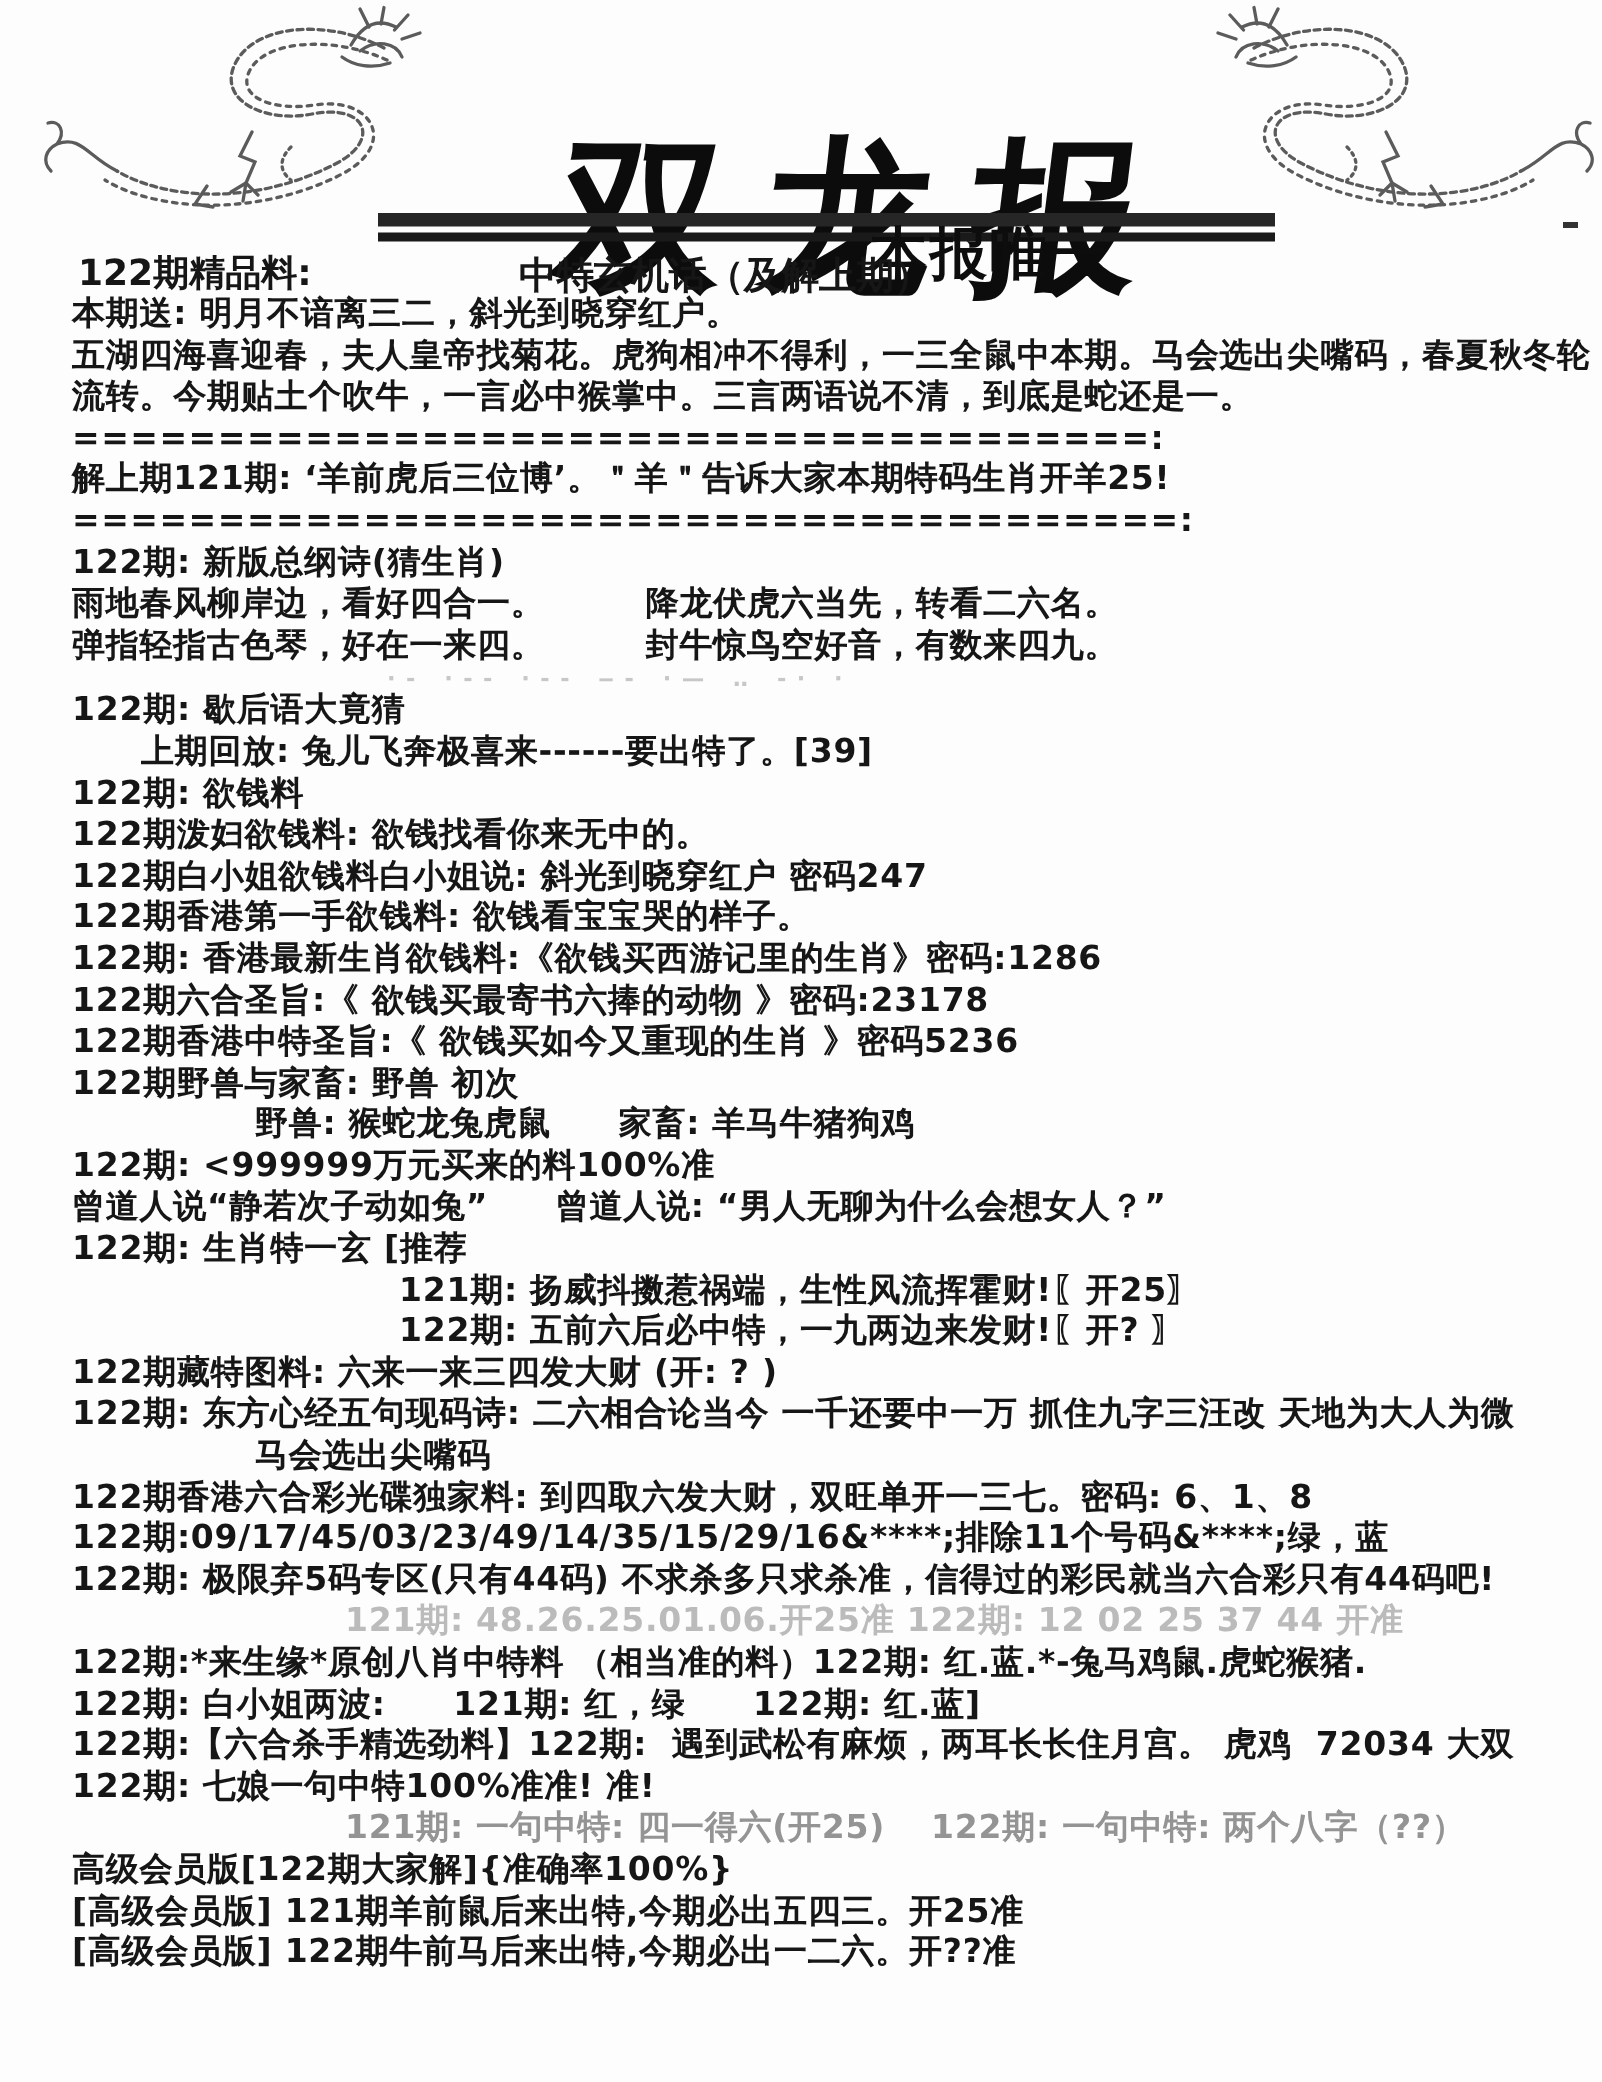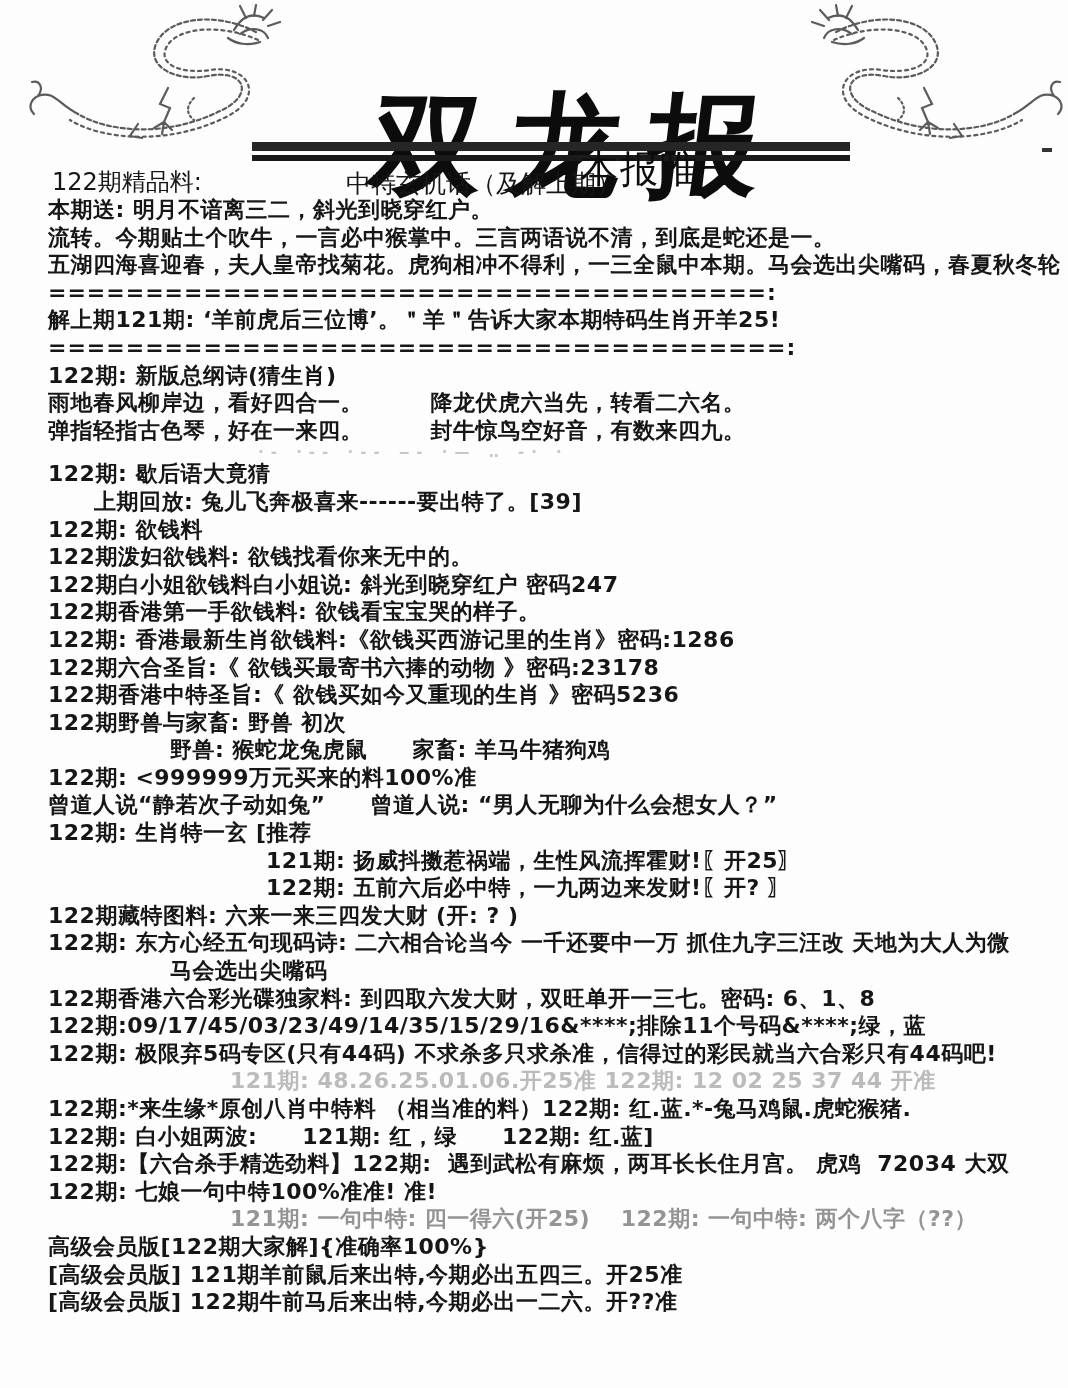--- a/index.html
+++ b/index.html
@@ -11,21 +11,21 @@
   .dragon{position:absolute;top:2px;width:268px;height:152px;}
   #dragon-left{left:18px;}
   #dragon-right{left:806px;transform:scaleX(-1);}
   #paper-title{position:absolute;left:372px;top:8px;font-size:112px;font-weight:bold;
     font-family:"DejaVu Serif",serif;letter-spacing:26px;transform:skewX(-7deg);
     white-space:nowrap;color:#0c0c0c;line-height:1.1;}
   .rule{position:absolute;left:252px;width:598px;background:#262626;}
   #rule-top{top:142px;height:9px;}
   #rule-bottom{top:155px;height:6px;background:#1a1a1a;}
   #stray-mark{position:absolute;left:1042px;top:148px;width:10px;height:4px;background:#333;}
-  .subhead{position:absolute;font-weight:normal;white-space:nowrap;}
+  .subhead{position:absolute;font-weight:bold;white-space:nowrap;}
   #subhead-left{left:52px;top:166px;font-size:24px;}
   #subhead-center{left:346px;top:167px;font-size:25px;}
   #subhead-overlay{left:580px;top:144px;font-size:38px;letter-spacing:2px;color:#0d0d0d;}
 
   
   #content-lines{position:absolute;left:0;top:196px;width:856px;padding-left:48px;box-sizing:border-box;}
   .line{font-weight:bold;font-size:22px;line-height:27.6px;min-height:27.6px;
         white-space:pre;color:#161616;letter-spacing:0.5px;}
   .indent-1{padding-left:46px;}
   .indent-2{padding-left:122px;}
@@ -76,22 +76,22 @@
     <div id="rule-bottom" class="rule"></div>
     <div id="stray-mark"></div>
 
     <div id="subhead-left" class="subhead">122期精品料:</div>
     <div id="subhead-overlay" class="subhead">本报唯一</div>
     <div id="subhead-center" class="subhead">中特玄机话（及解上期）</div>
   </header>
 
   <main id="content-lines">
       <div class="line">本期送: 明月不谙离三二，斜光到晓穿红户。</div>
+      <div class="line">五湖四海喜迎春，夫人皇帝找菊花。虎狗相冲不得利，一三全鼠中本期。马会选出尖嘴码，春夏秋冬轮</div>
       <div class="line">流转。今期贴土个吹牛，一言必中猴掌中。三言两语说不清，到底是蛇还是一。</div>
-      <div class="line">五湖四海喜迎春，夫人皇帝找菊花。虎狗相冲不得利，一三全鼠中本期。马会选出尖嘴码，春夏秋冬轮</div>
       <div class="line divider">=====================================:</div>
       <div class="line">解上期121期: ‘羊前虎后三位博’。＂羊＂告诉大家本期特码生肖开羊25!</div>
       <div class="line divider">======================================:</div>
       <div class="line">122期: 新版总纲诗(猜生肖)</div>
       <div class="line">雨地春风柳岸边，看好四合一。　　　降龙伏虎六当先，转看二六名。</div>
       <div class="line">弹指轻指古色琴，好在一来四。　　　封牛惊鸟空好音，有数来四九。</div>
       <div class="line erased">·‐ ·‐‑ ·‑‑ ‒‑ ·— ‥ ‑· ·</div>
       <div class="line">122期: 歇后语大竟猜</div>
       <div class="line indent-1">上期回放: 兔儿飞奔极喜来------要出特了。[39]</div>
       <div class="line">122期: 欲钱料</div>

